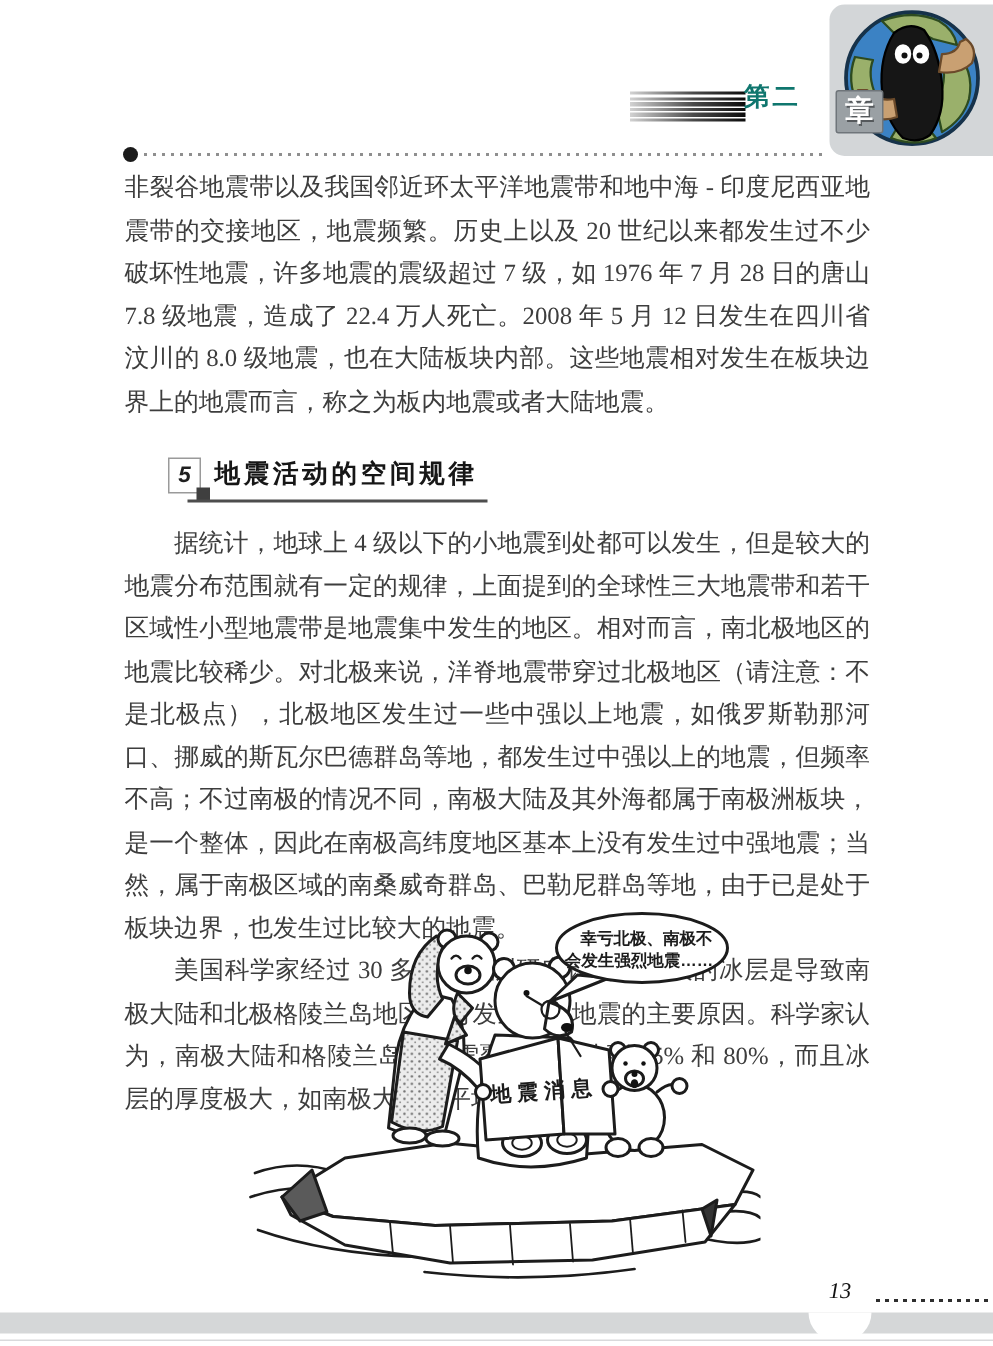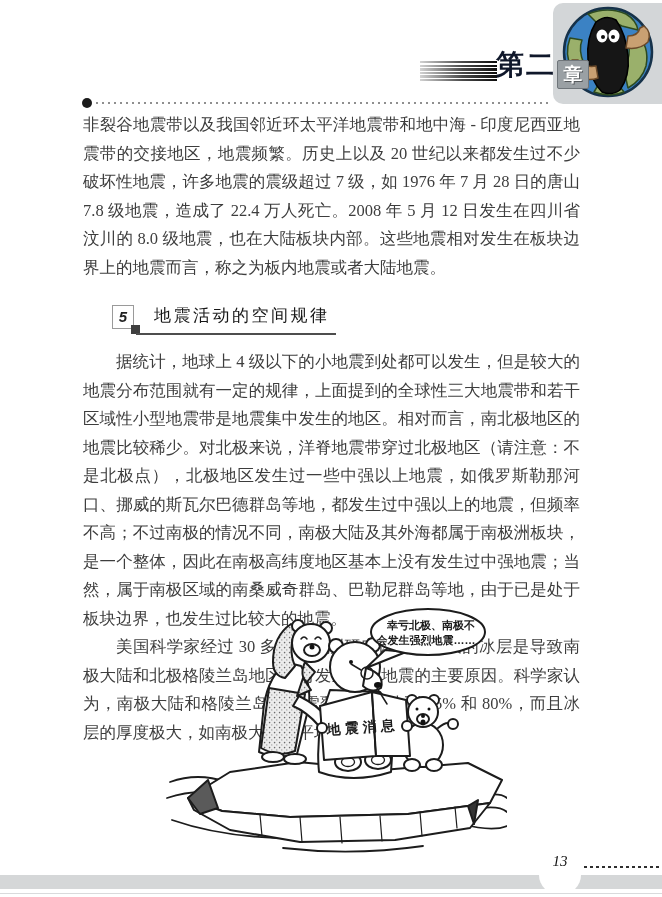--- a/index.html
+++ b/index.html
@@ -22,21 +22,21 @@
     text-shadow:1px 1px 0 #55595c;
   }
   .speed-lines{position:absolute;left:420px;top:61px;width:77px;}
   .speed-lines span{
     display:block;height:2.4px;margin-bottom:1.2px;
     background:linear-gradient(to right,#d2d2d2,#4a4a4a 55%,#0c0c0c);
   }
   .chapter-label{
     position:absolute;left:496px;top:50px;
     font-family:"Liberation Sans","DejaVu Sans",sans-serif;
-    font-weight:900;font-size:28px;line-height:30px;color:#0f172a;letter-spacing:2px;
+    font-weight:900;font-size:17px;line-height:30px;color:#0f766e;letter-spacing:2px;
   }
   .header-subtitle{
     position:absolute;right:114px;top:84px;white-space:nowrap;
     font-family:"Liberation Sans","DejaVu Sans",sans-serif;
     font-weight:bold;font-size:12.5px;line-height:16px;color:#3f3f3f;letter-spacing:.5px;
   }
   .rule-bullet{position:absolute;left:82px;top:98px;width:10px;height:10px;border-radius:50%;background:#1b1b1b;}
   .rule-dots{
     position:absolute;left:96px;top:102px;width:456px;height:2px;
     background:repeating-linear-gradient(to right,#8f8f8f 0 2px,transparent 2px 6px);
@@ -52,22 +52,22 @@
     position:relative;height:34px;margin:23px 0 9px 29px;
     font-family:"Liberation Sans","DejaVu Sans",sans-serif;text-align:left;
   }
   .sec-num-box{
     position:absolute;left:0;top:0;width:22px;height:24px;box-sizing:border-box;
     border:1.5px solid #9a9a9a;background:#fff;color:#1f1f1f;
     font-weight:bold;font-style:italic;font-size:15px;line-height:21px;text-align:center;
   }
   .sec-square{position:absolute;left:19px;top:20px;width:9px;height:9px;background:#3f3f3f;}
   .sec-title{
-    position:absolute;left:24px;top:-1px;display:inline-block;
-    font-weight:normal;font-size:17px;line-height:24px;color:#161616;letter-spacing:2.5px;
+    position:absolute;left:13px;top:-1px;display:inline-block;
+    font-weight:bold;font-size:17px;line-height:24px;color:#161616;letter-spacing:2.5px;
     padding:0 6px 5px 18px;border-bottom:2.5px solid #4d4d4d;
   }
   
   .cartoon{position:absolute;left:163px;top:606px;width:344px;height:248px;}
   .cartoon svg{display:block;}
   
   .footer-bar{position:absolute;left:0;top:875px;width:662px;height:14px;background:#d5d7d8;}
   .footer-notch{position:absolute;left:539px;top:875px;width:42px;height:19px;background:#ffffff;border-radius:0 0 21px 21px;}
   .page-number{
     position:absolute;left:544px;top:851px;width:32px;text-align:center;

